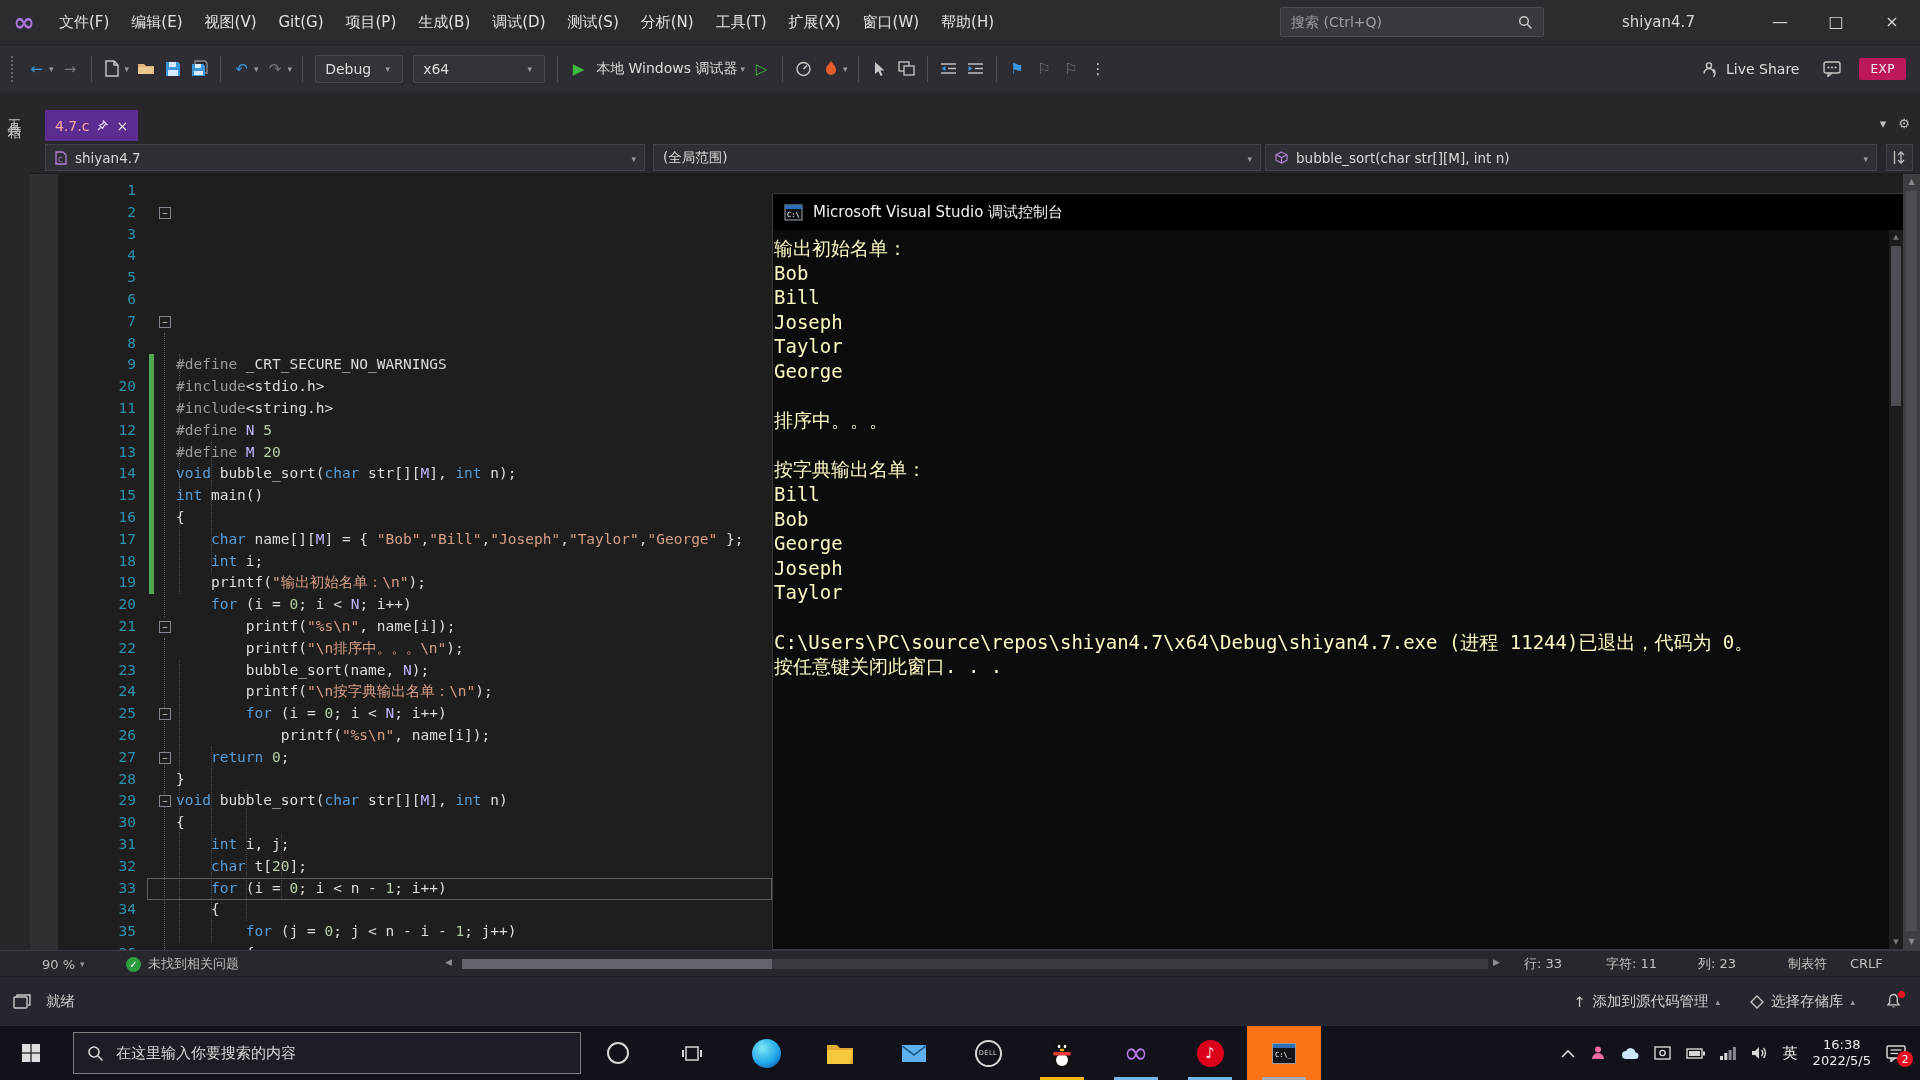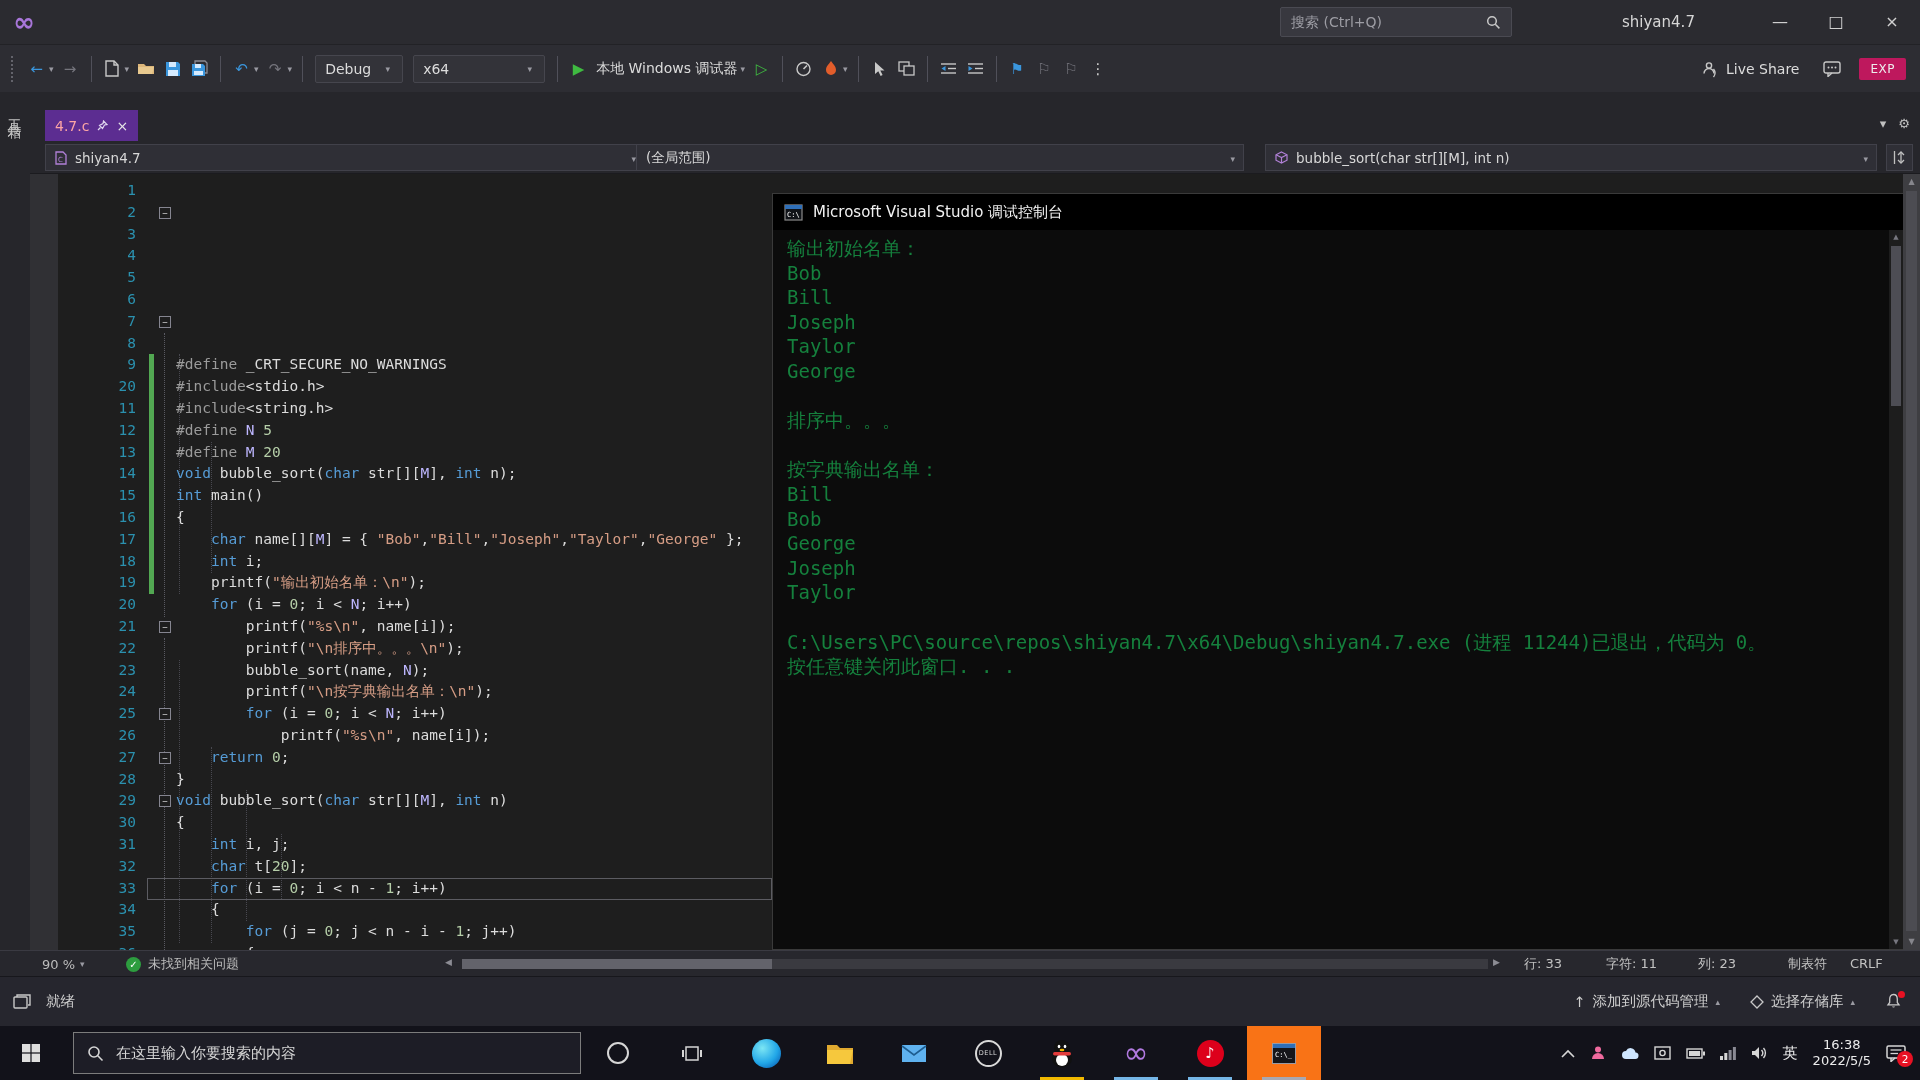--- a/index.html
+++ b/index.html
@@ -5,21 +5,21 @@
 *{margin:0;padding:0;box-sizing:border-box}
 html,body{width:1920px;height:1080px;background:#000}
 #app{position:relative;width:1920px;height:1080px;overflow:hidden;background:#1e1e1e;
   font-family:"DejaVu Sans","Liberation Sans",sans-serif;color:#ccc;font-size:14px}
 svg{display:block}
 
 #titlebar{position:absolute;left:0;top:0;width:1920px;height:44px;background:#2b2b30;display:flex;align-items:center}
 #vs-logo{width:48px;text-align:center;font-size:26px;color:#a876d9;font-weight:bold}
 #menu-bar{display:flex;height:100%;align-items:center}
 .menu-item{padding:0 11px;font-size:15px;color:#e2e2e2;height:100%;display:flex;align-items:center}
-#title-search{position:absolute;left:1280px;top:7px;width:232px;height:30px;background:#38383f;border:1px solid #4a4a52;border-radius:2px;display:flex;align-items:center;padding:0 10px}
+#title-search{position:absolute;left:1280px;top:7px;width:264px;height:30px;background:#38383f;border:1px solid #4a4a52;border-radius:2px;display:flex;align-items:center;padding:0 10px}
 #title-search input{flex:1;background:transparent;border:none;outline:none;color:#cfcfcf;font-size:14px;font-family:inherit}
 #title-search input::placeholder{color:#9d9da4}
 #title-project{position:absolute;left:1622px;top:0;height:44px;line-height:44px;font-size:15px;color:#d6d6d6}
 .win-btn{position:absolute;top:0;width:56px;height:44px;line-height:44px;text-align:center;font-size:16px;color:#d0d0d0}
 
 #toolbar{position:absolute;left:0;top:44px;width:1920px;height:48px;background:#2d2d33;border-top:1px solid #222226;display:flex;align-items:center;padding:0 14px 0 8px}
 .tb-grip{width:3px;height:26px;border-left:2px dotted #63636b;margin:0 9px 0 3px}
 .tb-icon{min-width:25px;height:26px;display:flex;align-items:center;justify-content:center;font-size:15px;color:#c8c8c8;margin:0 1px;border-radius:2px}
 .tb-caret{font-size:9px;color:#9a9aa2;margin:0 3px 0 -1px}
 .tb-sep{width:1px;height:26px;background:#50505a;margin:0 7px}
@@ -54,21 +54,21 @@
 .iguide{position:absolute;width:0;border-left:1px dotted #484850;z-index:1}
 #cur-line{position:absolute;left:117px;top:703.6px;width:625px;height:22px;border:1px solid #5c5c62;z-index:3}
 .c-p{color:#9b9b9b}.c-k{color:#569cd6}.c-s{color:#d69d85}.c-n{color:#b5cea8}.c-t{color:#dcdcdc}.c-m{color:#beb7ff}
 
 #v-scroll{position:absolute;left:1903px;top:174px;width:17px;height:776px;background:#3e3e42;z-index:4}
 #v-scroll .arr{position:absolute;left:0;width:17px;height:16px;text-align:center;font-size:8px;line-height:16px;color:#86868c}
 #v-thumb{position:absolute;left:3px;top:17px;width:11px;height:740px;background:#4c4c52}
 
 #console{position:absolute;left:772px;top:193px;width:1131px;height:757px;background:#0c0c0c;z-index:30;border:1px solid #3a3a3a;border-right:none}
 #console-title{height:36px;background:#000;display:flex;align-items:center;gap:10px;padding:0 11px;color:#f2f2f2;font-size:15px}
-#console-body{position:absolute;left:0;top:36px;right:14px;bottom:0;padding:6px 0 0 14px;font:19px/24.6px "DejaVu Sans Mono","Liberation Mono",monospace;color:#15803d;overflow:hidden}
+#console-body{position:absolute;left:0;top:36px;right:14px;bottom:0;padding:6px 0 0 1px;font:19px/24.6px "DejaVu Sans Mono","Liberation Mono",monospace;color:#fef9c3;overflow:hidden}
 .con-row{white-space:pre}
 #console-scroll{position:absolute;right:0;top:36px;width:14px;bottom:0;background:#1d1d1d;color:#77777f}
 #console-scroll .arr{position:absolute;left:0;width:14px;text-align:center;font-size:7px}
 #console-thumb{position:absolute;left:2px;top:16px;width:10px;height:160px;background:#4d4d54}
 
 #status-strip{position:absolute;left:0;top:950px;width:1920px;height:26px;background:#27272d;border-top:1px solid #3a3a42;font-size:13px;color:#bdbdbd;z-index:35}
 #zoom-select{position:absolute;left:42px;top:0;height:26px;display:flex;align-items:center;gap:6px}
 #problems{position:absolute;left:126px;top:0;height:26px;display:flex;align-items:center;gap:7px}
 #prob-check{width:15px;height:15px;border-radius:50%;background:#2d9d3f;color:#fff;font-size:10px;line-height:15px;text-align:center}
 .hs-arr{position:absolute;top:6px;font-size:9px;color:#8c8c94}
@@ -103,20 +103,35 @@
 .term-icon .bar{position:absolute;left:0;top:0;right:0;height:4px;background:#2f6fb8}
 .term-icon .p{position:absolute;left:2px;top:7px;font:7px "DejaVu Sans Mono",monospace;color:#fff}
 </style>
 </head>
 <body>
 
 <div id="app">
 
   <div id="titlebar">
     <div id="vs-logo">∞</div>
+    <nav id="menu-bar">
+        <div class="menu-item">文件(F)</div>
+        <div class="menu-item">编辑(E)</div>
+        <div class="menu-item">视图(V)</div>
+        <div class="menu-item">Git(G)</div>
+        <div class="menu-item">项目(P)</div>
+        <div class="menu-item">生成(B)</div>
+        <div class="menu-item">调试(D)</div>
+        <div class="menu-item">测试(S)</div>
+        <div class="menu-item">分析(N)</div>
+        <div class="menu-item">工具(T)</div>
+        <div class="menu-item">扩展(X)</div>
+        <div class="menu-item">窗口(W)</div>
+        <div class="menu-item">帮助(H)</div>
+      </nav>
     <div id="title-search">
       <input placeholder="搜索 (Ctrl+Q)" style="">
       <svg width="15" height="15" viewBox="0 0 15 15">
           <circle cx="6" cy="6" r="4.3" fill="none" stroke="#c8c8c8" stroke-width="1.5"></circle>
           <line x1="9.3" y1="9.3" x2="13.4" y2="13.4" stroke="#c8c8c8" stroke-width="1.5"></line>
         </svg>
     </div>
     <div id="title-project">shiyan4.7</div>
     <div class="win-btn" style="left:1752px">—</div>
     <div class="win-btn" style="left:1808px">□</div>
@@ -264,21 +279,21 @@
 
   <div id="navbar">
     <div class="nav-combo" style="left:15px;width:600px">
       <svg width="12" height="14" viewBox="0 0 12 14">
           <path d="M1 1 h7 l3 3 v9 h-10 z" fill="none" stroke="#b180d7" stroke-width="1.3"></path>
           <text x="3" y="11" font-size="7" fill="#b180d7" font-family="DejaVu Sans,sans-serif">C</text>
         </svg>
       <span>shiyan4.7</span>
       <span class="nav-caret">▾</span>
     </div>
-    <div class="nav-combo" style="left:606px;width:608px">
+    <div class="nav-combo" style="left:623px;width:608px">
       <span>(全局范围)</span>
       <span class="nav-caret">▾</span>
     </div>
     <div class="nav-combo" style="left:1235px;width:612px">
       <svg width="13" height="13" viewBox="0 0 13 13">
           <path d="M6.5 1 L12 3.8 L12 9.2 L6.5 12 L1 9.2 L1 3.8 Z" fill="none" stroke="#b180d7" stroke-width="1.2"></path>
           <path d="M1 3.8 L6.5 6.5 L12 3.8 M6.5 6.5 L6.5 12" fill="none" stroke="#b180d7" stroke-width="1.2"></path>
         </svg>
       <span>bubble_sort(char str[][M], int n)</span>
       <span class="nav-caret">▾</span>

